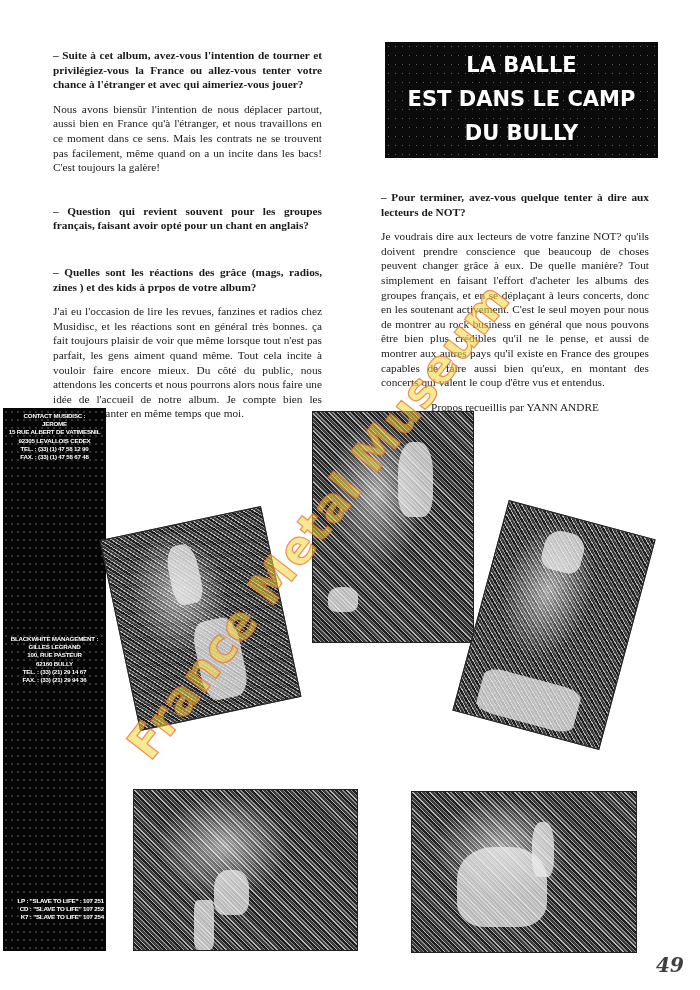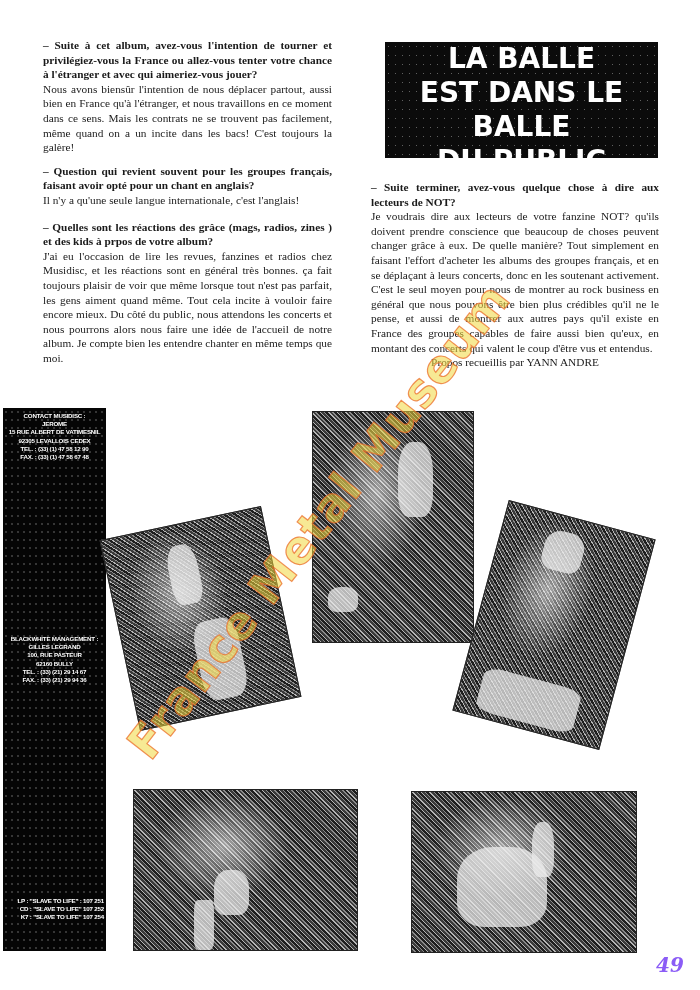--- a/index.html
+++ b/index.html
@@ -1,29 +1,29 @@
 <!DOCTYPE html>
 <html><head>
 <meta charset="utf-8">
 <style>
   html, body { margin:0; padding:0; }
   body {
     width:700px; height:990px; background:#ffffff; position:relative; overflow:hidden;
     font-family: "Liberation Serif", "DejaVu Serif", serif; color:#1a1a1a;
   }
   .col { position:absolute; font-size:11.3px; line-height:14.6px; text-align:justify; }
-  .col p { margin:0; }
+  .col p { margin:10px; }
   .q { font-weight:bold; }
   .gap { height:9px; }
   #col-left { left:43px; top:38px; width:289px; }
   #col-right { left:371px; top:180px; width:288px; }
   .title-box {
     position:absolute; left:385px; top:42px; width:273px; height:116px; background:#0b0b0b;
     color:#fff; text-align:center; font-family:"DejaVu Sans", "Liberation Sans", sans-serif;
-    font-weight:bold; font-size:28px; line-height:34px; box-sizing:border-box;
+    font-weight:bold; font-size:21px; line-height:34px; padding-top:6px; box-sizing:border-box;
     letter-spacing:0px;
     background-image: radial-gradient(circle, rgba(255,255,255,0.35) 0.6px, transparent 0.9px);
     background-size: 7px 9px;
   }
   .title-box div { display:block; }
   .credit { margin-top:14px; text-align:center; }
   .sidebar {
     position:absolute; left:3px; top:408px; width:103px; height:543px; background:#050505;
     color:#fff; font-family:"Liberation Sans", "DejaVu Sans", sans-serif; font-weight:bold;
     font-size:6.2px; line-height:8.2px; text-align:center; letter-spacing:-0.2px;
@@ -43,52 +43,51 @@
     box-sizing:border-box;
   }
   .photo .fig { position:absolute; background:rgba(235,235,235,0.75); border-radius:40% 40% 30% 30%; }
   #photo-1 { left:118px; top:521px; width:165px; height:195px; transform:rotate(-12deg); transform-origin:center; }
   #photo-2 { left:312px; top:411px; width:162px; height:232px; }
   #photo-3 { left:478px; top:516px; width:152px; height:218px; transform:rotate(15deg); }
   #photo-4 { left:133px; top:789px; width:225px; height:162px; }
   #photo-5 { left:411px; top:791px; width:226px; height:162px; }
   .page-num {
     position:absolute; left:656px; top:953px; font-family:"DejaVu Serif", "Liberation Serif", serif;
-    font-style:italic; font-weight:bold; font-size:20px; color:#8b5cf6;
+    font-style:italic; font-weight:bold; font-size:20px; color:#404040;
   }
   .watermark {
     position:absolute; left:30px; top:505px; width:560px; transform:rotate(-52deg);
     transform-origin:center; font-family:"DejaVu Sans", "Liberation Sans", sans-serif;
     font-weight:bold; font-size:46px; color:rgba(240,215,60,0.55);
     -webkit-text-stroke:1.2px rgba(235,110,40,0.75); white-space:nowrap; letter-spacing:1px;
     pointer-events:none;
   }
 </style>
 </head>
 <body>
 
 <div id="col-left" class="col">
   <p class="q">– Suite à cet album, avez-vous l'intention de tourner et privilégiez-vous la France ou allez-vous tenter votre chance à l'étranger et avec qui aimeriez-vous jouer?</p>
   <p>Nous avons biensûr l'intention de nous déplacer partout, aussi bien en France qu'à l'étranger, et nous travaillons en ce moment dans ce sens. Mais les contrats ne se trouvent pas facilement, même quand on a un incite dans les bacs! C'est toujours la galère!</p>
   <div class="gap"></div>
   <p class="q">– Question qui revient souvent pour les groupes français, faisant avoir opté pour un chant en anglais?</p>
-  <p>Il n'y a qu'une seule langue internationale, c'est l'anglais!</p>
   <div class="gap" style="height:12px"></div>
   <p class="q">– Quelles sont les réactions des grâce (mags, radios, zines ) et des kids à prpos de votre album?</p>
   <p>J'ai eu l'occasion de lire les revues, fanzines et radios chez Musidisc, et les réactions sont en général très bonnes. ça fait toujours plaisir de voir que même lorsque tout n'est pas parfait, les gens aiment quand même. Tout cela incite à vouloir faire encore mieux. Du côté du public, nous attendons les concerts et nous pourrons alors nous faire une idée de l'accueil de notre album. Je compte bien les entendre chanter en même temps que moi.</p>
 </div>
 
 <div class="title-box">
   <div>LA BALLE</div>
-  <div>EST DANS LE BALLE</div>
-  <div>DU PUBLIC</div>
+  <div>EST DANS LE CAMP</div>
+  <div>DU BULLY</div>
 </div>
 
 <div id="col-right" class="col">
-  <p class="q">– Suite terminer, avez-vous quelque chose à dire aux lecteurs de NOT?</p>
+  <p class="q">– Pour terminer, avez-vous quelque tenter à dire aux lecteurs de NOT?</p>
   <p>Je voudrais dire aux lecteurs de votre fanzine NOT? qu'ils doivent prendre conscience que beaucoup de choses peuvent changer grâce à eux. De quelle manière? Tout simplement en faisant l'effort d'acheter les albums des groupes français, et en se déplaçant à leurs concerts, donc en les soutenant activement. C'est le seul moyen pour nous de montrer au rock business en général que nous pouvons être bien plus crédibles qu'il ne le pense, et aussi de montrer aux autres pays qu'il existe en France des groupes capables de faire aussi bien qu'eux, en montant des concerts qui valent le coup d'être vus et entendus.</p>
   <p class="credit">Propos recueillis par YANN ANDRE</p>
 </div>
 
 <div class="sidebar">
   <div id="sb-contact" class="sb-block">
     <div>CONTACT MUSIDISC :</div>
     <div>JEROME</div>
     <div>15 RUE ALBERT DE VATIMESNIL</div>
     <div>92305 LEVALLOIS CEDEX</div>

